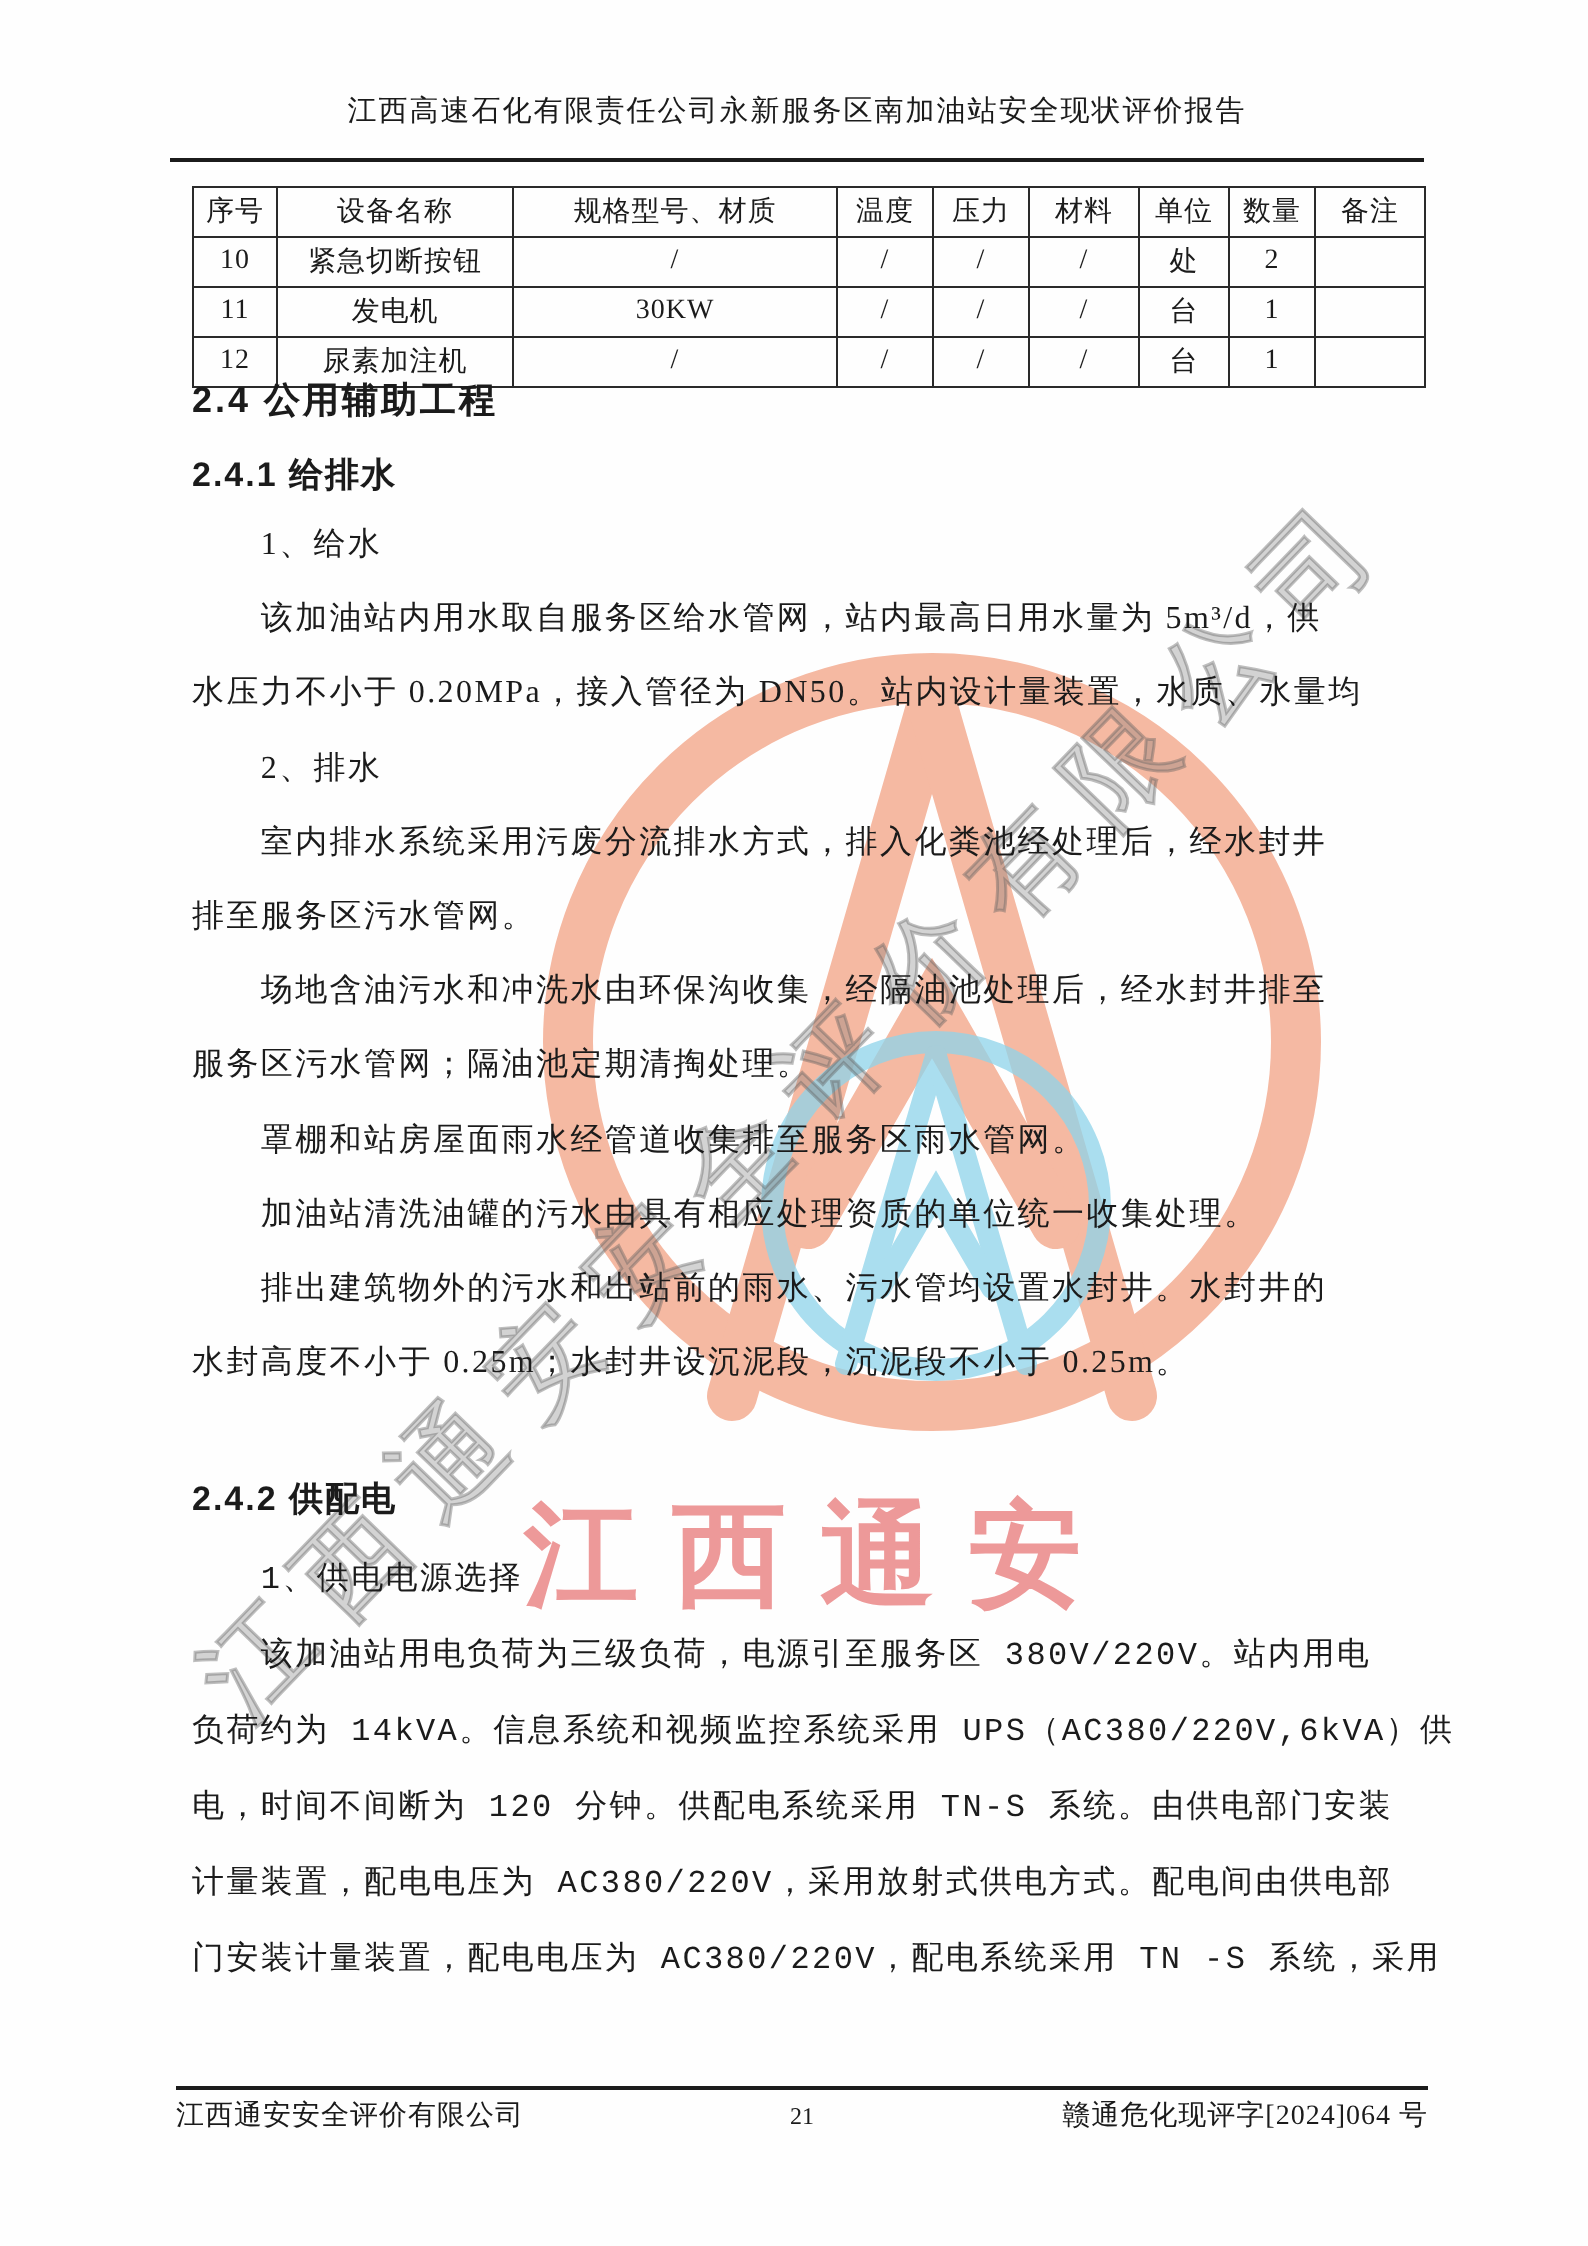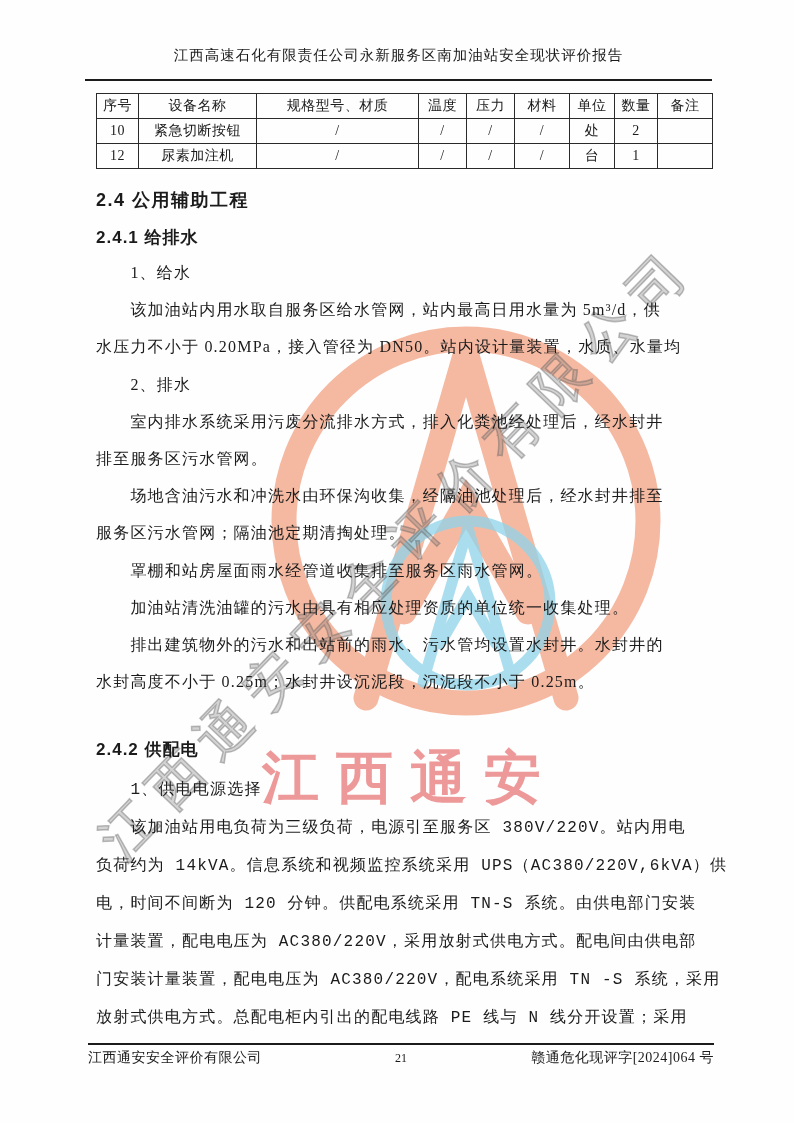--- a/index.html
+++ b/index.html
@@ -131,20 +131,31 @@
             <td>紧急切断按钮</td>
             <td>/</td>
             <td>/</td>
             <td>/</td>
             <td>/</td>
             <td>处</td>
             <td>2</td>
             <td></td>
           </tr>
           <tr>
+            <td>11</td>
+            <td>发电机</td>
+            <td>30KW</td>
+            <td>/</td>
+            <td>/</td>
+            <td>/</td>
+            <td>台</td>
+            <td>1</td>
+            <td></td>
+          </tr>
+          <tr>
             <td>12</td>
             <td>尿素加注机</td>
             <td>/</td>
             <td>/</td>
             <td>/</td>
             <td>/</td>
             <td>台</td>
             <td>1</td>
             <td></td>
           </tr>
@@ -172,21 +183,20 @@
 
     <div class="h-sub2">2.4.2 供配电</div>
 
     <div class="textblock block-b">
         <div class="line">　　1、供电电源选择</div>
         <div class="line">　　该加油站用电负荷为三级负荷，电源引至服务区 380V/220V。站内用电</div>
         <div class="line">负荷约为 14kVA。信息系统和视频监控系统采用 UPS（AC380/220V,6kVA）供</div>
         <div class="line">电，时间不间断为 120 分钟。供配电系统采用 TN-S 系统。由供电部门安装</div>
         <div class="line">计量装置，配电电压为 AC380/220V，采用放射式供电方式。配电间由供电部</div>
         <div class="line">门安装计量装置，配电电压为 AC380/220V，配电系统采用 TN -S 系统，采用</div>
-        <div class="line">放射式供电方式。总配电柜内引出的配电线路 PE 线与 N 线分开设置；采用</div>
       </div>
 
     <div class="doc-footer">
       <span>江西通安安全评价有限公司</span>
       <span class="pageno">21</span>
       <span>赣通危化现评字[2024]064 号</span>
     </div>
 
   </div>
 </div>

